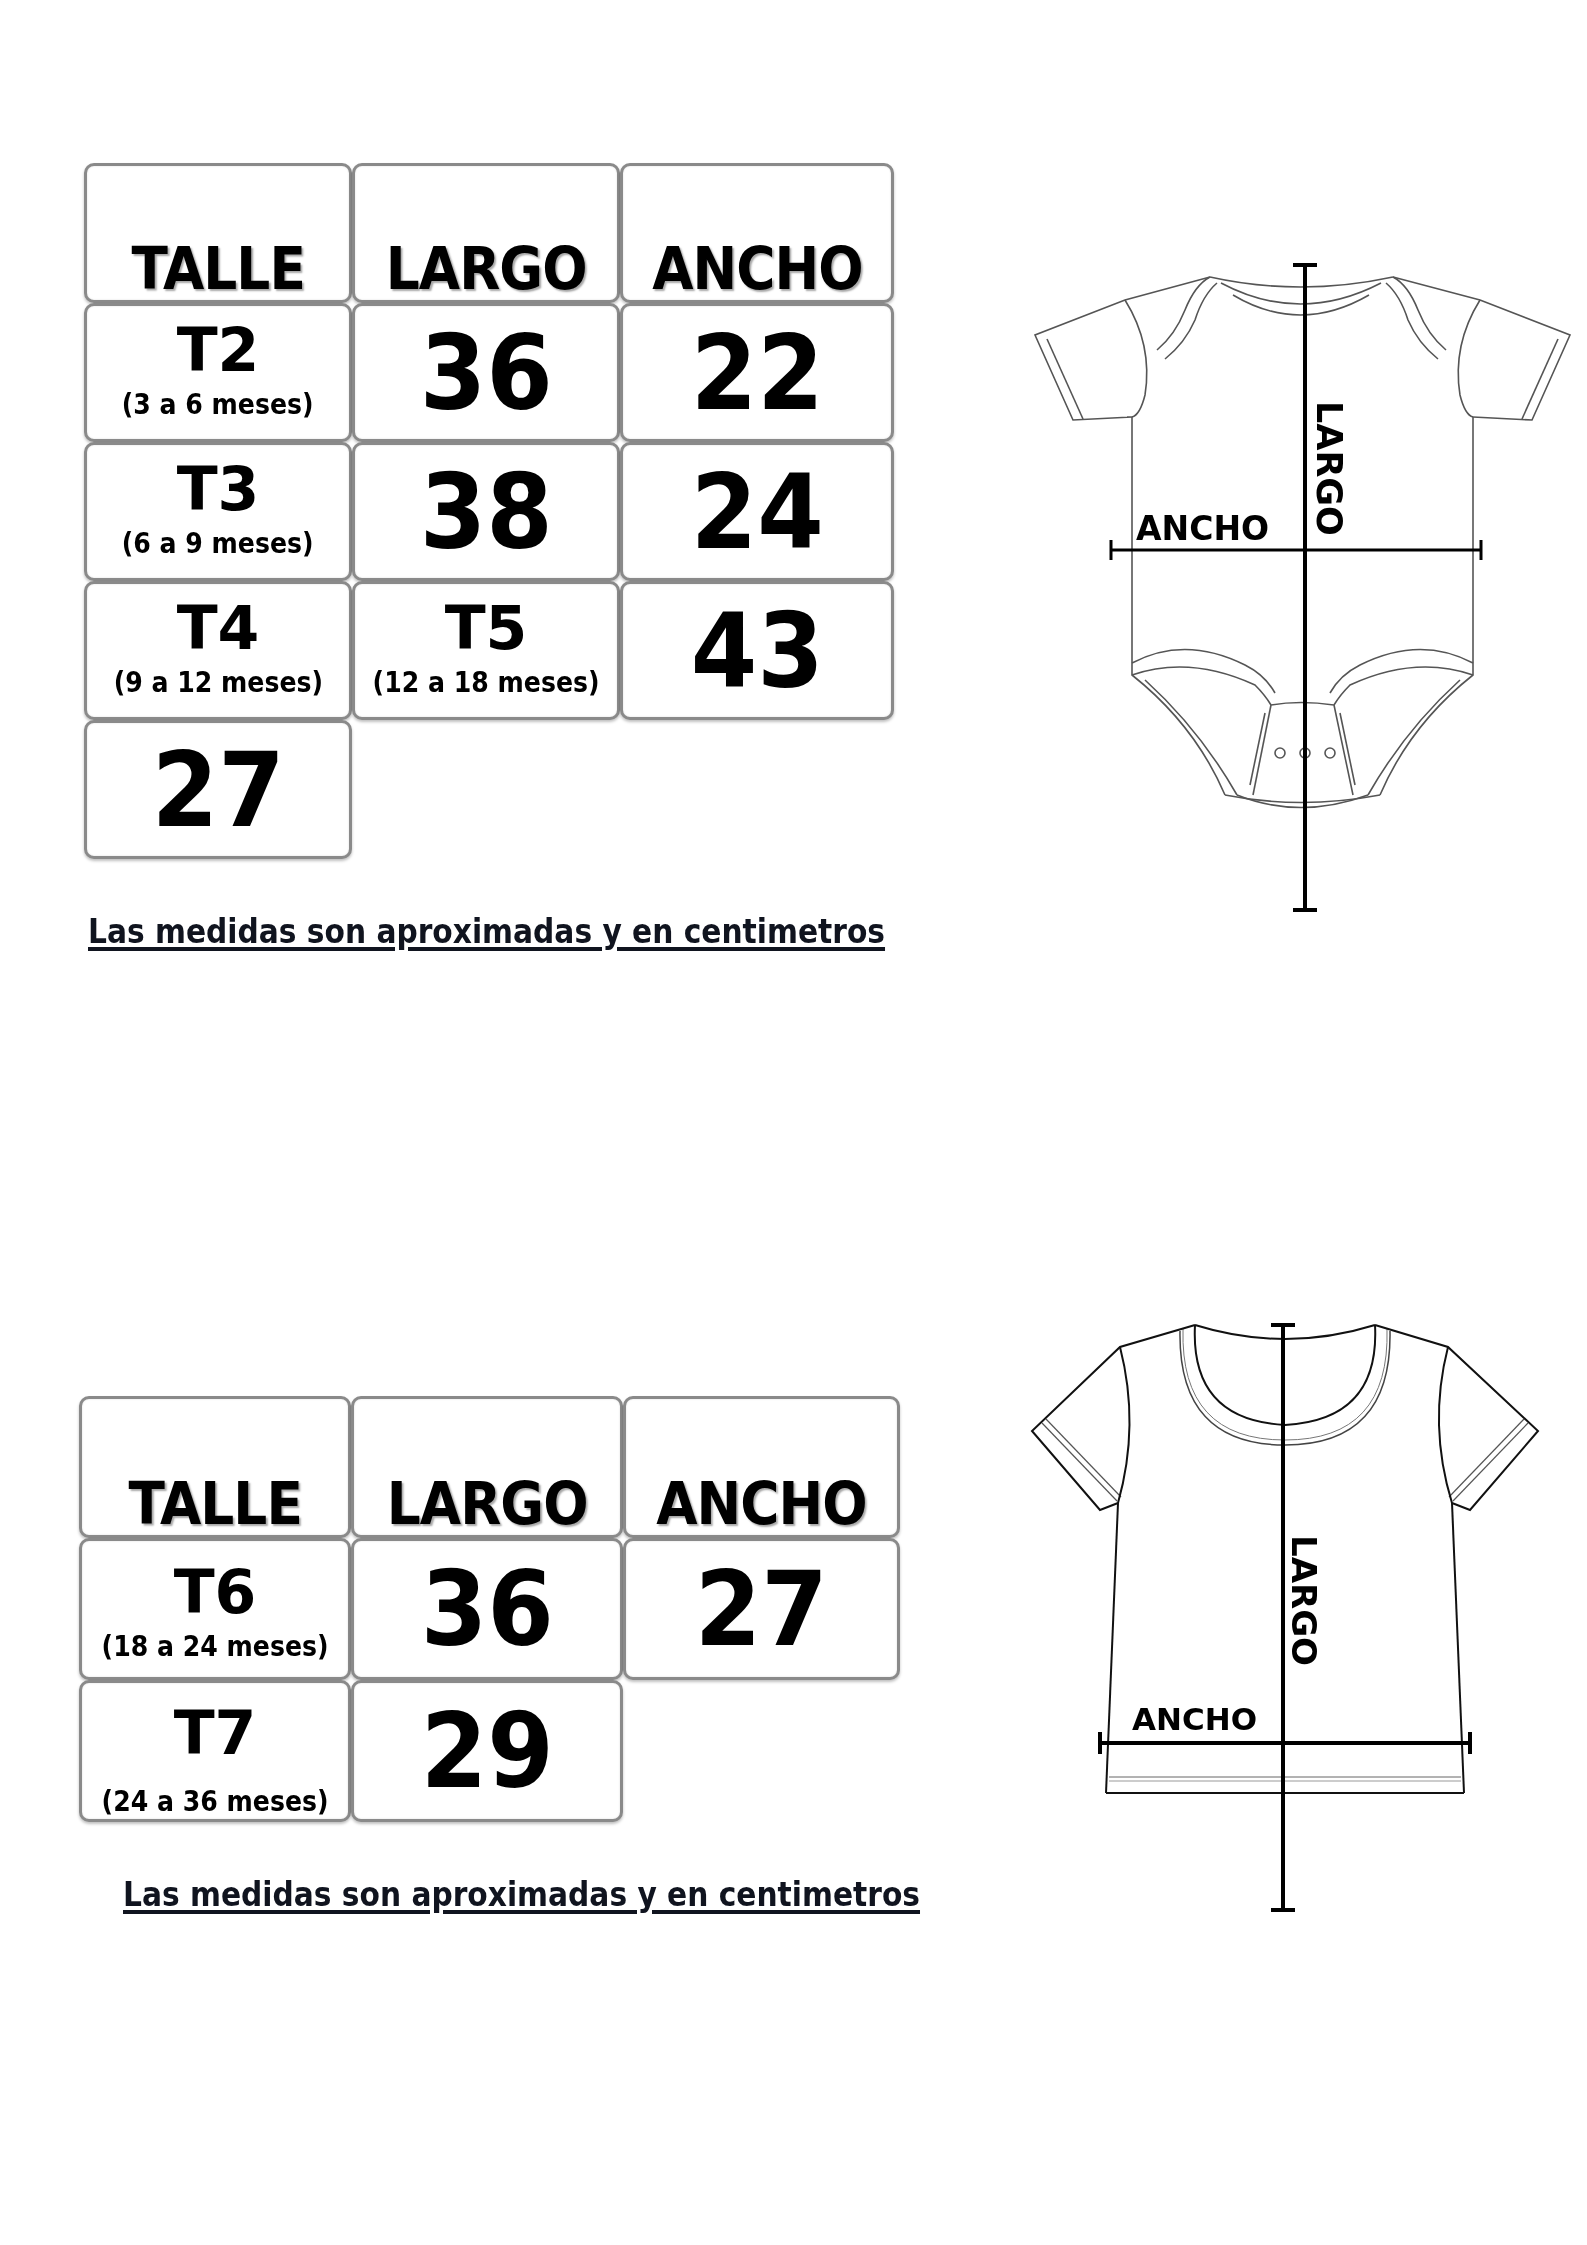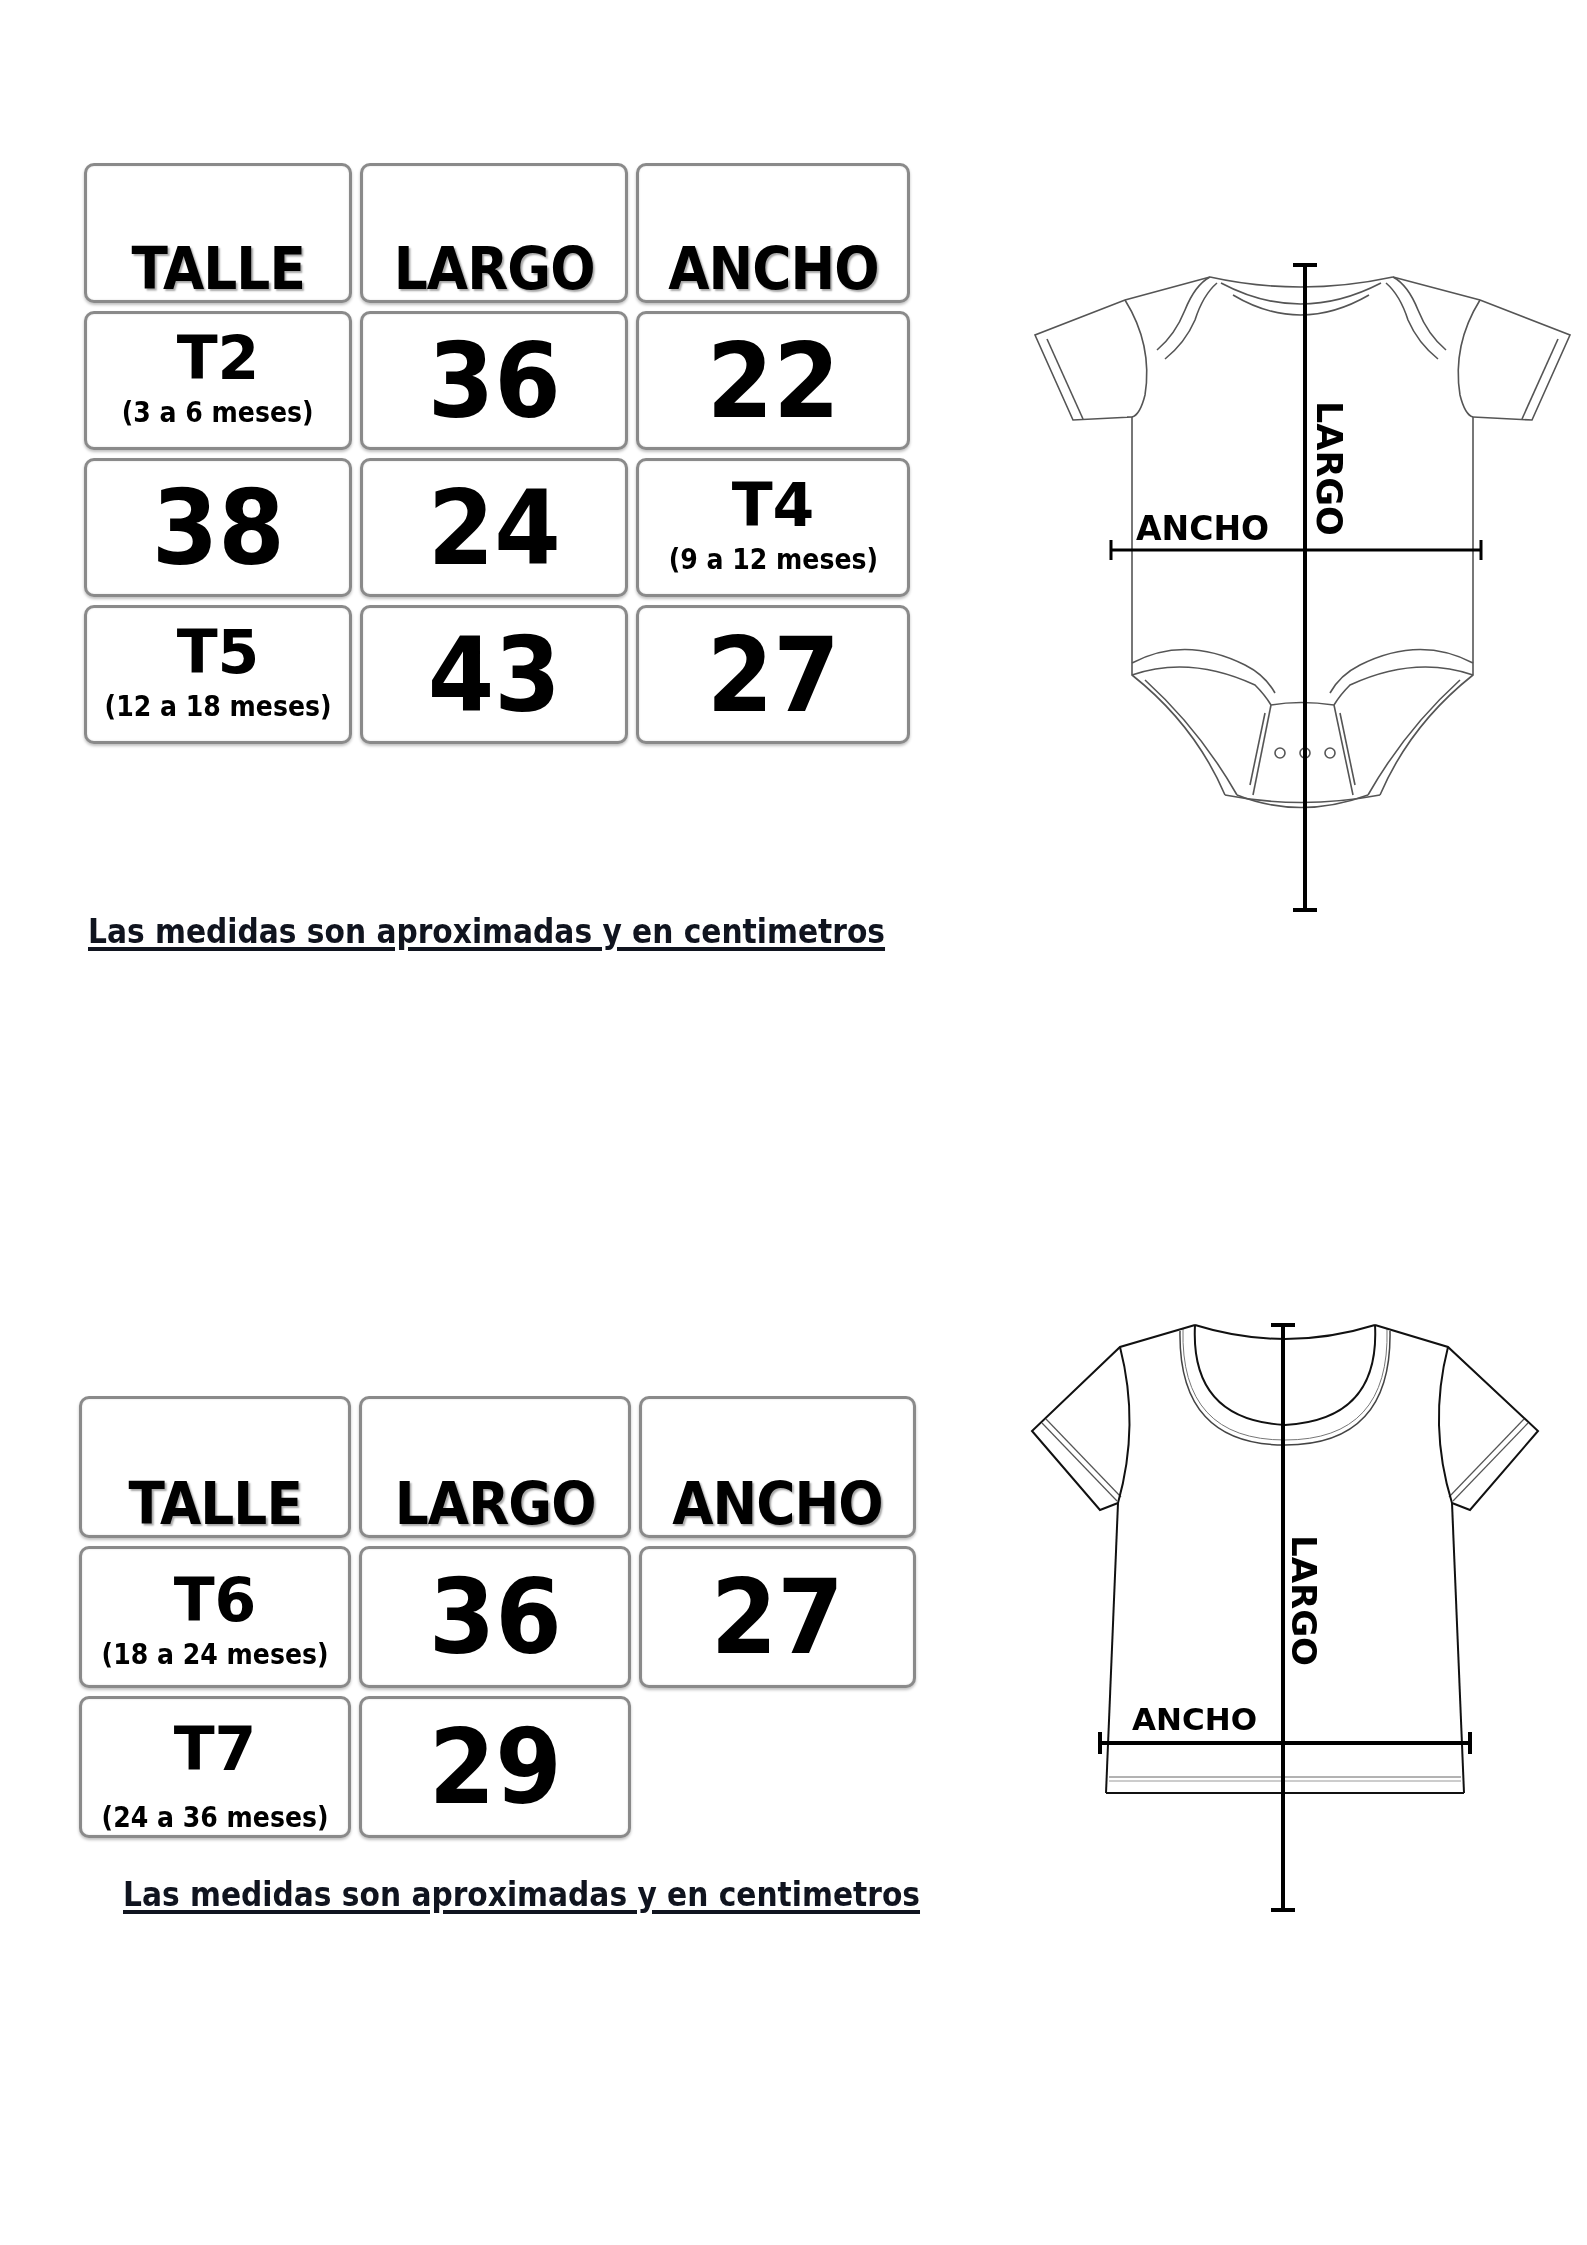--- a/index.html
+++ b/index.html
@@ -1,18 +1,18 @@
 <!DOCTYPE html>
 <html><head>
 <meta charset="utf-8">
 <style>
   html, body { margin: 0; padding: 0; background: #ffffff; }
   body { width: 1587px; height: 2245px; position: relative; overflow: hidden;
          font-family: "DejaVu Sans", "Liberation Sans", sans-serif; color: #000; }
-  .size-table { position: absolute; display: grid; gap: 8px; }
+  .size-table { position: absolute; display: grid; gap: 0; }
   .cell { border: 3px solid #8a8a8a; border-radius: 10px; background: #fff;
           box-shadow: 0 2px 3px rgba(0,0,0,0.25), inset 0 0 2px rgba(0,0,0,0.15);
           display: flex; flex-direction: column; align-items: center; justify-content: center;
           box-sizing: border-box; overflow: hidden; }
   .cell.head { justify-content: flex-end; padding-bottom: 2px; }
   .head-label { font-weight: bold; font-size: 58px; letter-spacing: -1px;
                 text-shadow: 2px 2px 2px rgba(0,0,0,0.35); line-height: 1; transform: scaleX(0.92); }
   .size-code { font-weight: bold; font-size: 60px; line-height: 1; margin-top: -4px; }
   .size-range { font-weight: bold; font-size: 28px; line-height: 1.2; margin-top: 8px; transform: scaleX(0.9); }
   .measure { font-weight: bold; font-size: 104px; line-height: 1; transform: scaleX(0.92); }
@@ -41,20 +41,24 @@
       <span class="size-code">T2</span>
       <span class="size-range">(3 a 6 meses)</span>
     </div>
   <div class="cell">
       <span class="measure">36</span>
     </div>
   <div class="cell">
       <span class="measure">22</span>
     </div>
 
+  <div class="cell">
+      <span class="size-code">T3</span>
+      <span class="size-range">(6 a 9 meses)</span>
+    </div>
   <div class="cell">
       <span class="measure">38</span>
     </div>
   <div class="cell">
       <span class="measure">24</span>
     </div>
 
   <div class="cell">
       <span class="size-code">T4</span>
       <span class="size-range">(9 a 12 meses)</span>

